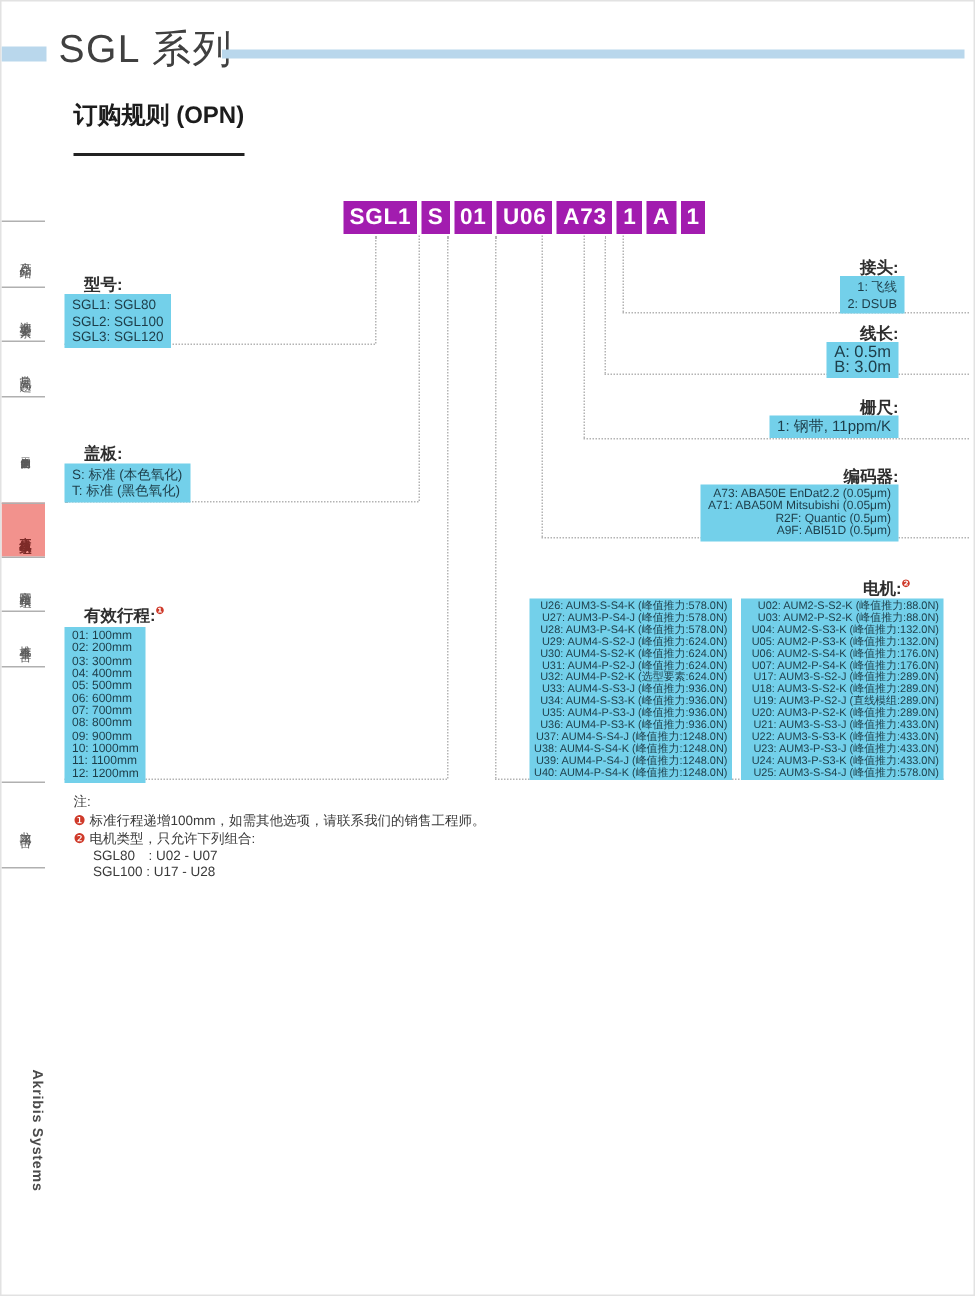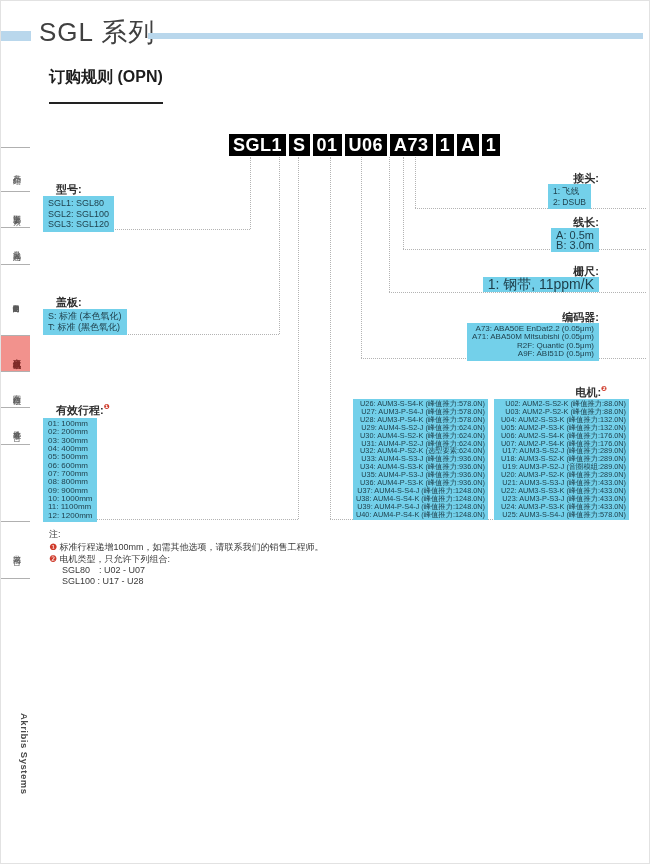--- a/index.html
+++ b/index.html
@@ -10,21 +10,21 @@
     overflow:hidden;
   }
   
   .title-chip{position:absolute;left:0;top:30px;width:30px;height:10px;background:#b9d7ec;}
   .page-title{position:absolute;left:38px;top:14px;font-size:26px;color:#404040;letter-spacing:1px;}
   .title-rule{position:absolute;left:147px;top:32px;width:495px;height:6px;background:#b9d7ec;}
   .subtitle{position:absolute;left:48px;top:66px;font-size:16px;font-weight:bold;color:#1c1c1c;
     border-bottom:2px solid #222;padding-bottom:14px;}
   
   .pn{position:absolute;left:228px;top:133px;display:flex;gap:3px;}
-  .pn-seg{background:#000000;color:#fff;font-size:18px;font-weight:bold;
+  .pn-seg{background:#a21caf;color:#fff;font-size:15px;font-weight:bold;
     padding:2px 4px;line-height:18px;letter-spacing:0.5px;}
   
   .tab{position:absolute;left:0;width:29px;border-top:1px solid #b0b0b0;
     display:flex;align-items:center;justify-content:center;
     writing-mode:vertical-rl;font-size:8px;letter-spacing:1px;color:#5a5a5a;box-sizing:border-box;}
   .t1{top:146px;height:44px;} .t2{top:190px;height:36px;} .t3{top:226px;height:37px;}
   .t4{top:263px;height:71px;font-size:6.5px;letter-spacing:0;}
   .t5{top:334px;height:36px;background:#f2928d;color:#7e2b28;font-weight:bold;}
   .t6{top:370px;height:36px;} .t7{top:406px;height:38px;border-bottom:1px solid #b0b0b0;}
   .t8{top:520px;height:58px;border-bottom:1px solid #b0b0b0;}
@@ -35,23 +35,23 @@
   .hline{position:absolute;height:0;border-top:1px dotted #b3b3b3;}
   
   .glabel{position:absolute;font-size:11px;font-weight:bold;color:#2e2e2e;white-space:nowrap;}
   .glabel.right{text-align:right;}
   .ref{color:#cf3a2a;font-size:7px;vertical-align:super;line-height:0;}
   .obox{position:absolute;background:#73d0ea;color:#1d3d49;padding:2px 5px;white-space:nowrap;}
   .obox .orow{white-space:nowrap;}
   .box-model{left:42px;top:195px;font-size:9px;line-height:10.5px;}
   .box-cover{left:42px;top:308px;font-size:9px;line-height:11px;}
   .box-stroke{left:42px;top:417px;font-size:8px;line-height:8.35px;}
-  .box-conn{right:58px;top:183px;font-size:8.5px;line-height:10.5px;text-align:left;}
+  .box-conn{right:46px;top:183px;font-size:8.5px;line-height:10.5px;text-align:right;}
   .box-cable{right:50px;top:227px;font-size:11px;line-height:10px;text-align:right;}
-  .box-scale{right:50px;top:276px;font-size:14px;line-height:11px;text-align:right;margin-left:28px;}
+  .box-scale{right:50px;top:276px;font-size:10px;line-height:11px;text-align:right;margin-left:28px;}
   .box-encoder{right:50px;top:322px;font-size:8px;line-height:8.4px;text-align:right;}
   .motor-wrap{position:absolute;left:352px;top:398px;width:276px;display:flex;gap:6px;}
   .mcol{position:static;flex:1;font-size:7.3px;line-height:7.9px;text-align:right;padding:1px 3px;}
   
   .notes{position:absolute;left:48px;top:527px;font-size:9px;color:#3a3a3a;line-height:12px;}
   .note-title{margin-bottom:1px;}
   .ref-inline{color:#cf3a2a;}
   .combo{margin-left:13px;}
   .combo-row{line-height:11px;}
 </style>
@@ -195,21 +195,21 @@
       </div>
     <div class="obox mcol">
         <div class="orow">U02: AUM2-S-S2-K (峰值推力:88.0N)</div>
         <div class="orow">U03: AUM2-P-S2-K (峰值推力:88.0N)</div>
         <div class="orow">U04: AUM2-S-S3-K (峰值推力:132.0N)</div>
         <div class="orow">U05: AUM2-P-S3-K (峰值推力:132.0N)</div>
         <div class="orow">U06: AUM2-S-S4-K (峰值推力:176.0N)</div>
         <div class="orow">U07: AUM2-P-S4-K (峰值推力:176.0N)</div>
         <div class="orow">U17: AUM3-S-S2-J (峰值推力:289.0N)</div>
         <div class="orow">U18: AUM3-S-S2-K (峰值推力:289.0N)</div>
-        <div class="orow">U19: AUM3-P-S2-J (音圈模组:289.0N)</div>
+        <div class="orow">U19: AUM3-P-S2-J (直线模组:289.0N)</div>
         <div class="orow">U20: AUM3-P-S2-K (峰值推力:289.0N)</div>
         <div class="orow">U21: AUM3-S-S3-J (峰值推力:433.0N)</div>
         <div class="orow">U22: AUM3-S-S3-K (峰值推力:433.0N)</div>
         <div class="orow">U23: AUM3-P-S3-J (峰值推力:433.0N)</div>
         <div class="orow">U24: AUM3-P-S3-K (峰值推力:433.0N)</div>
         <div class="orow">U25: AUM3-S-S4-J (峰值推力:578.0N)</div>
       </div>
   </div>
 
   <div class="notes">

